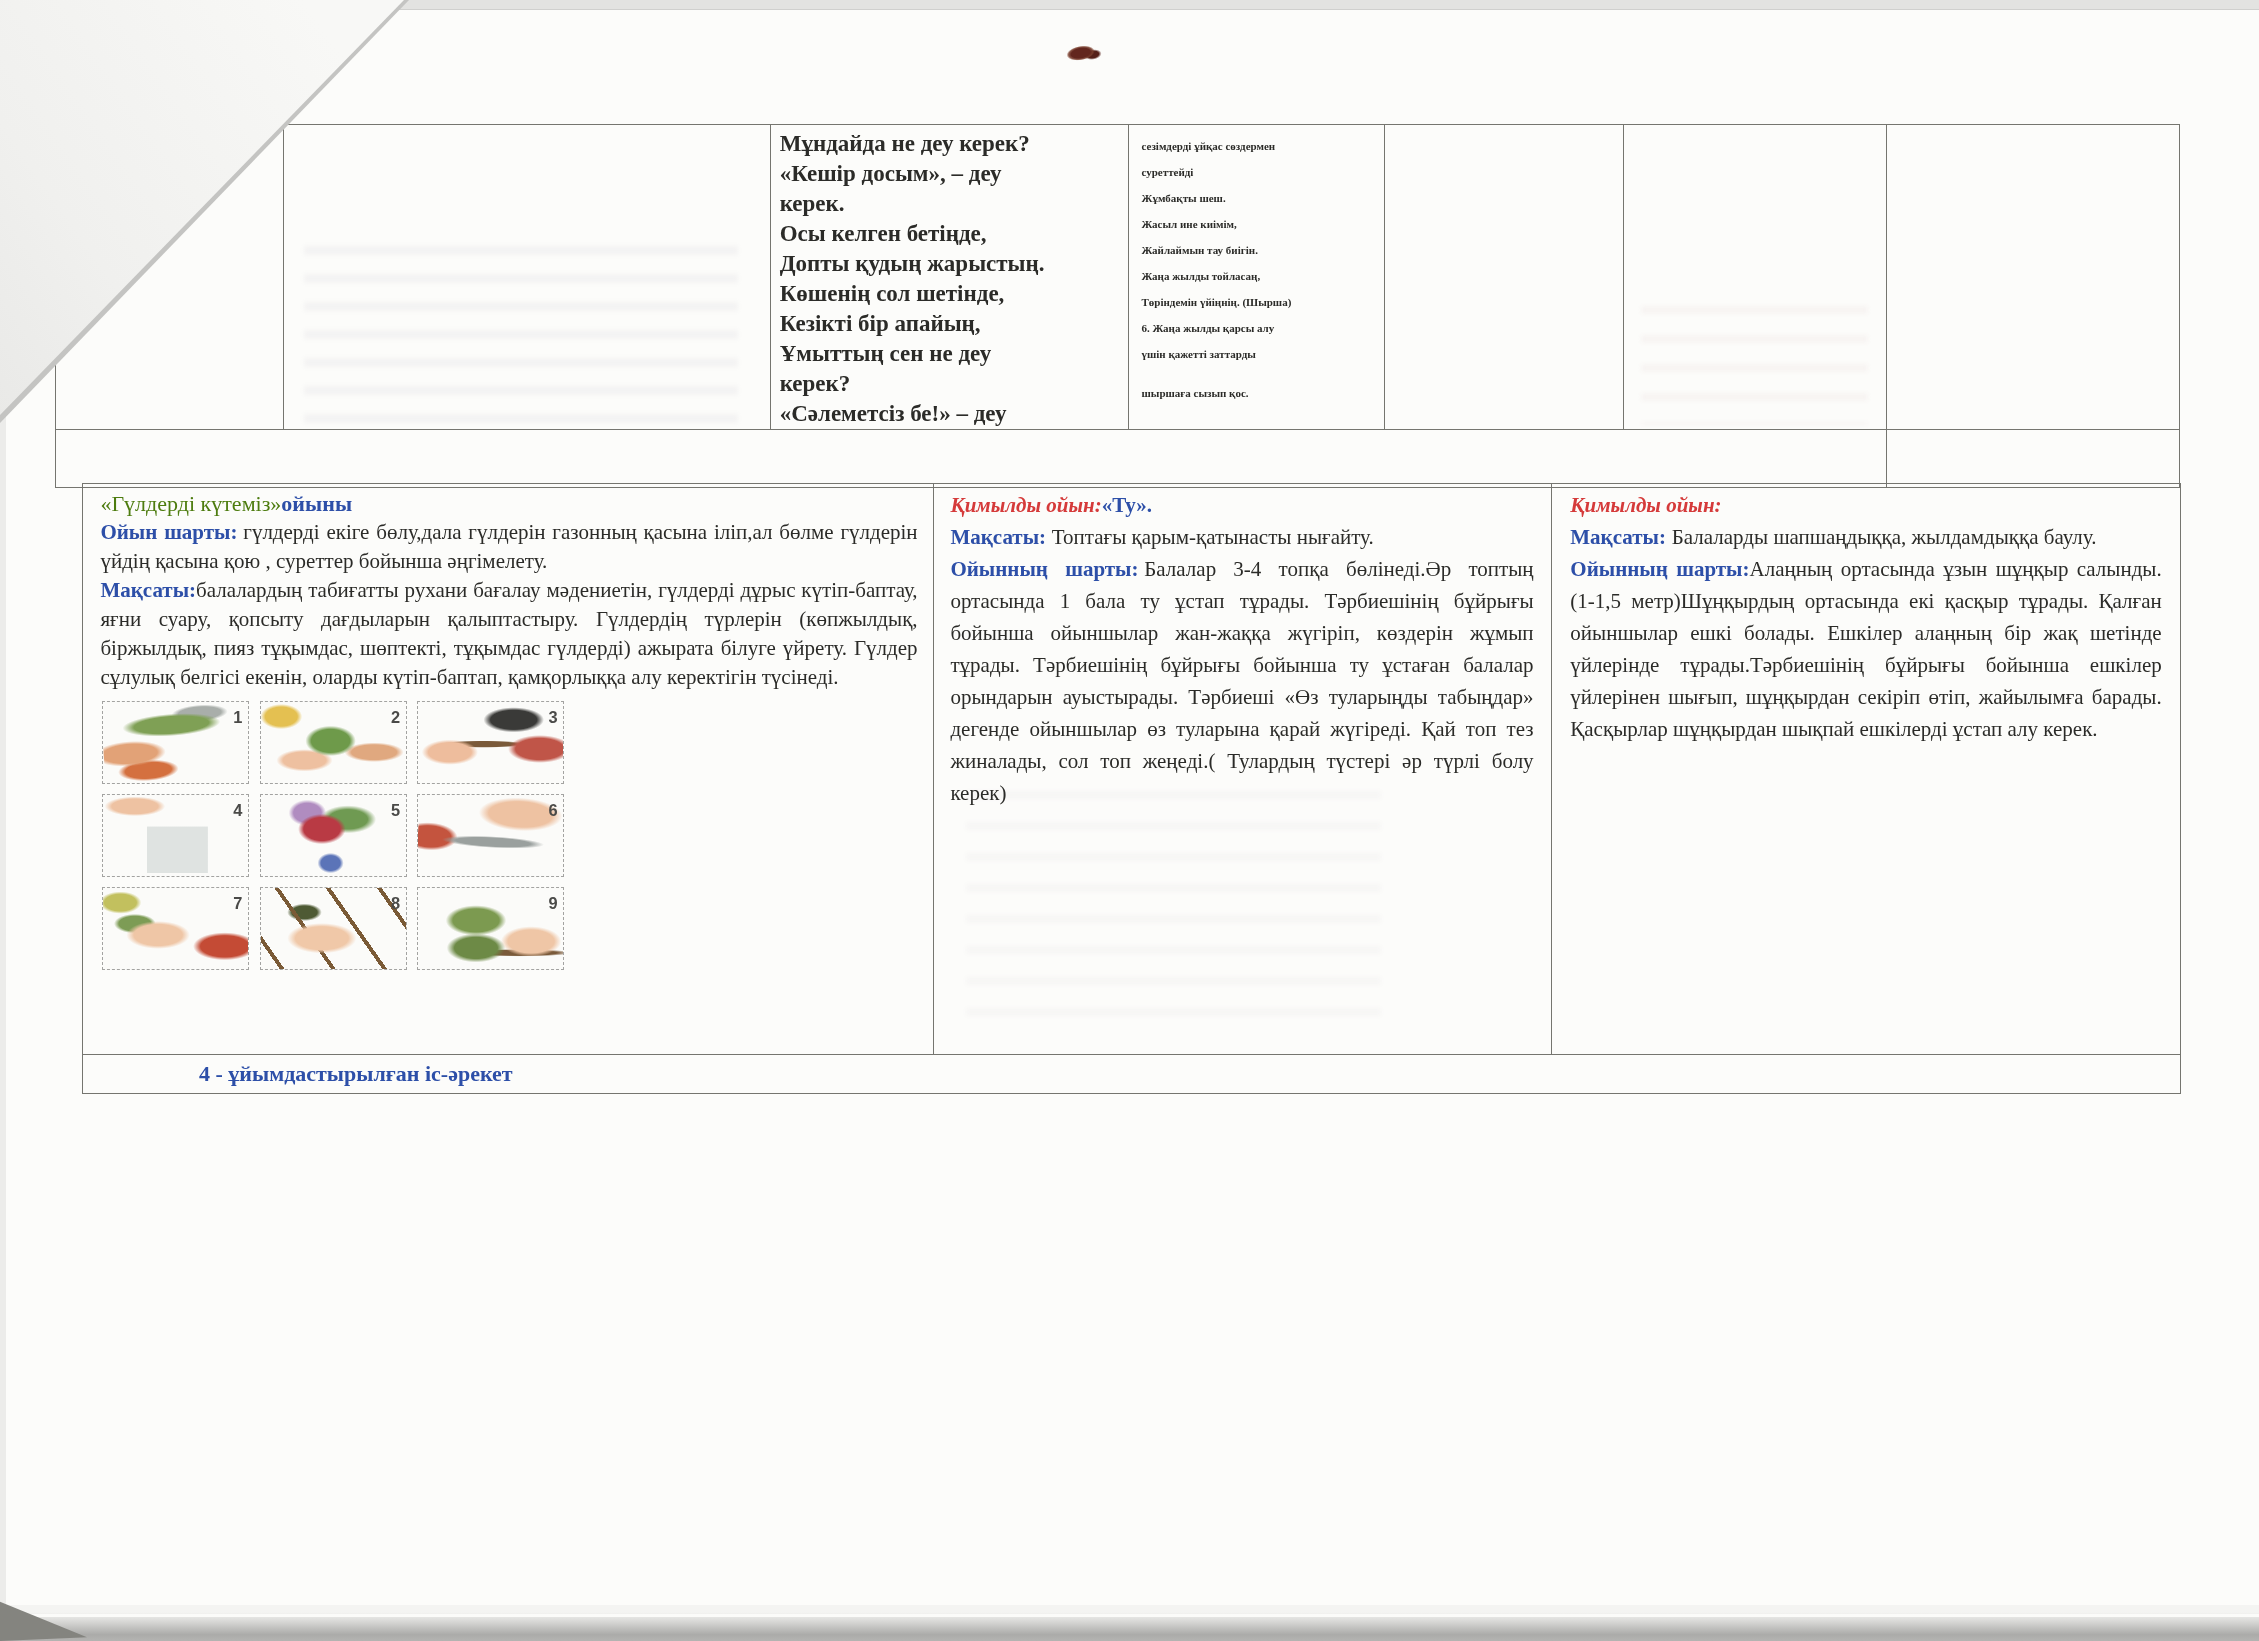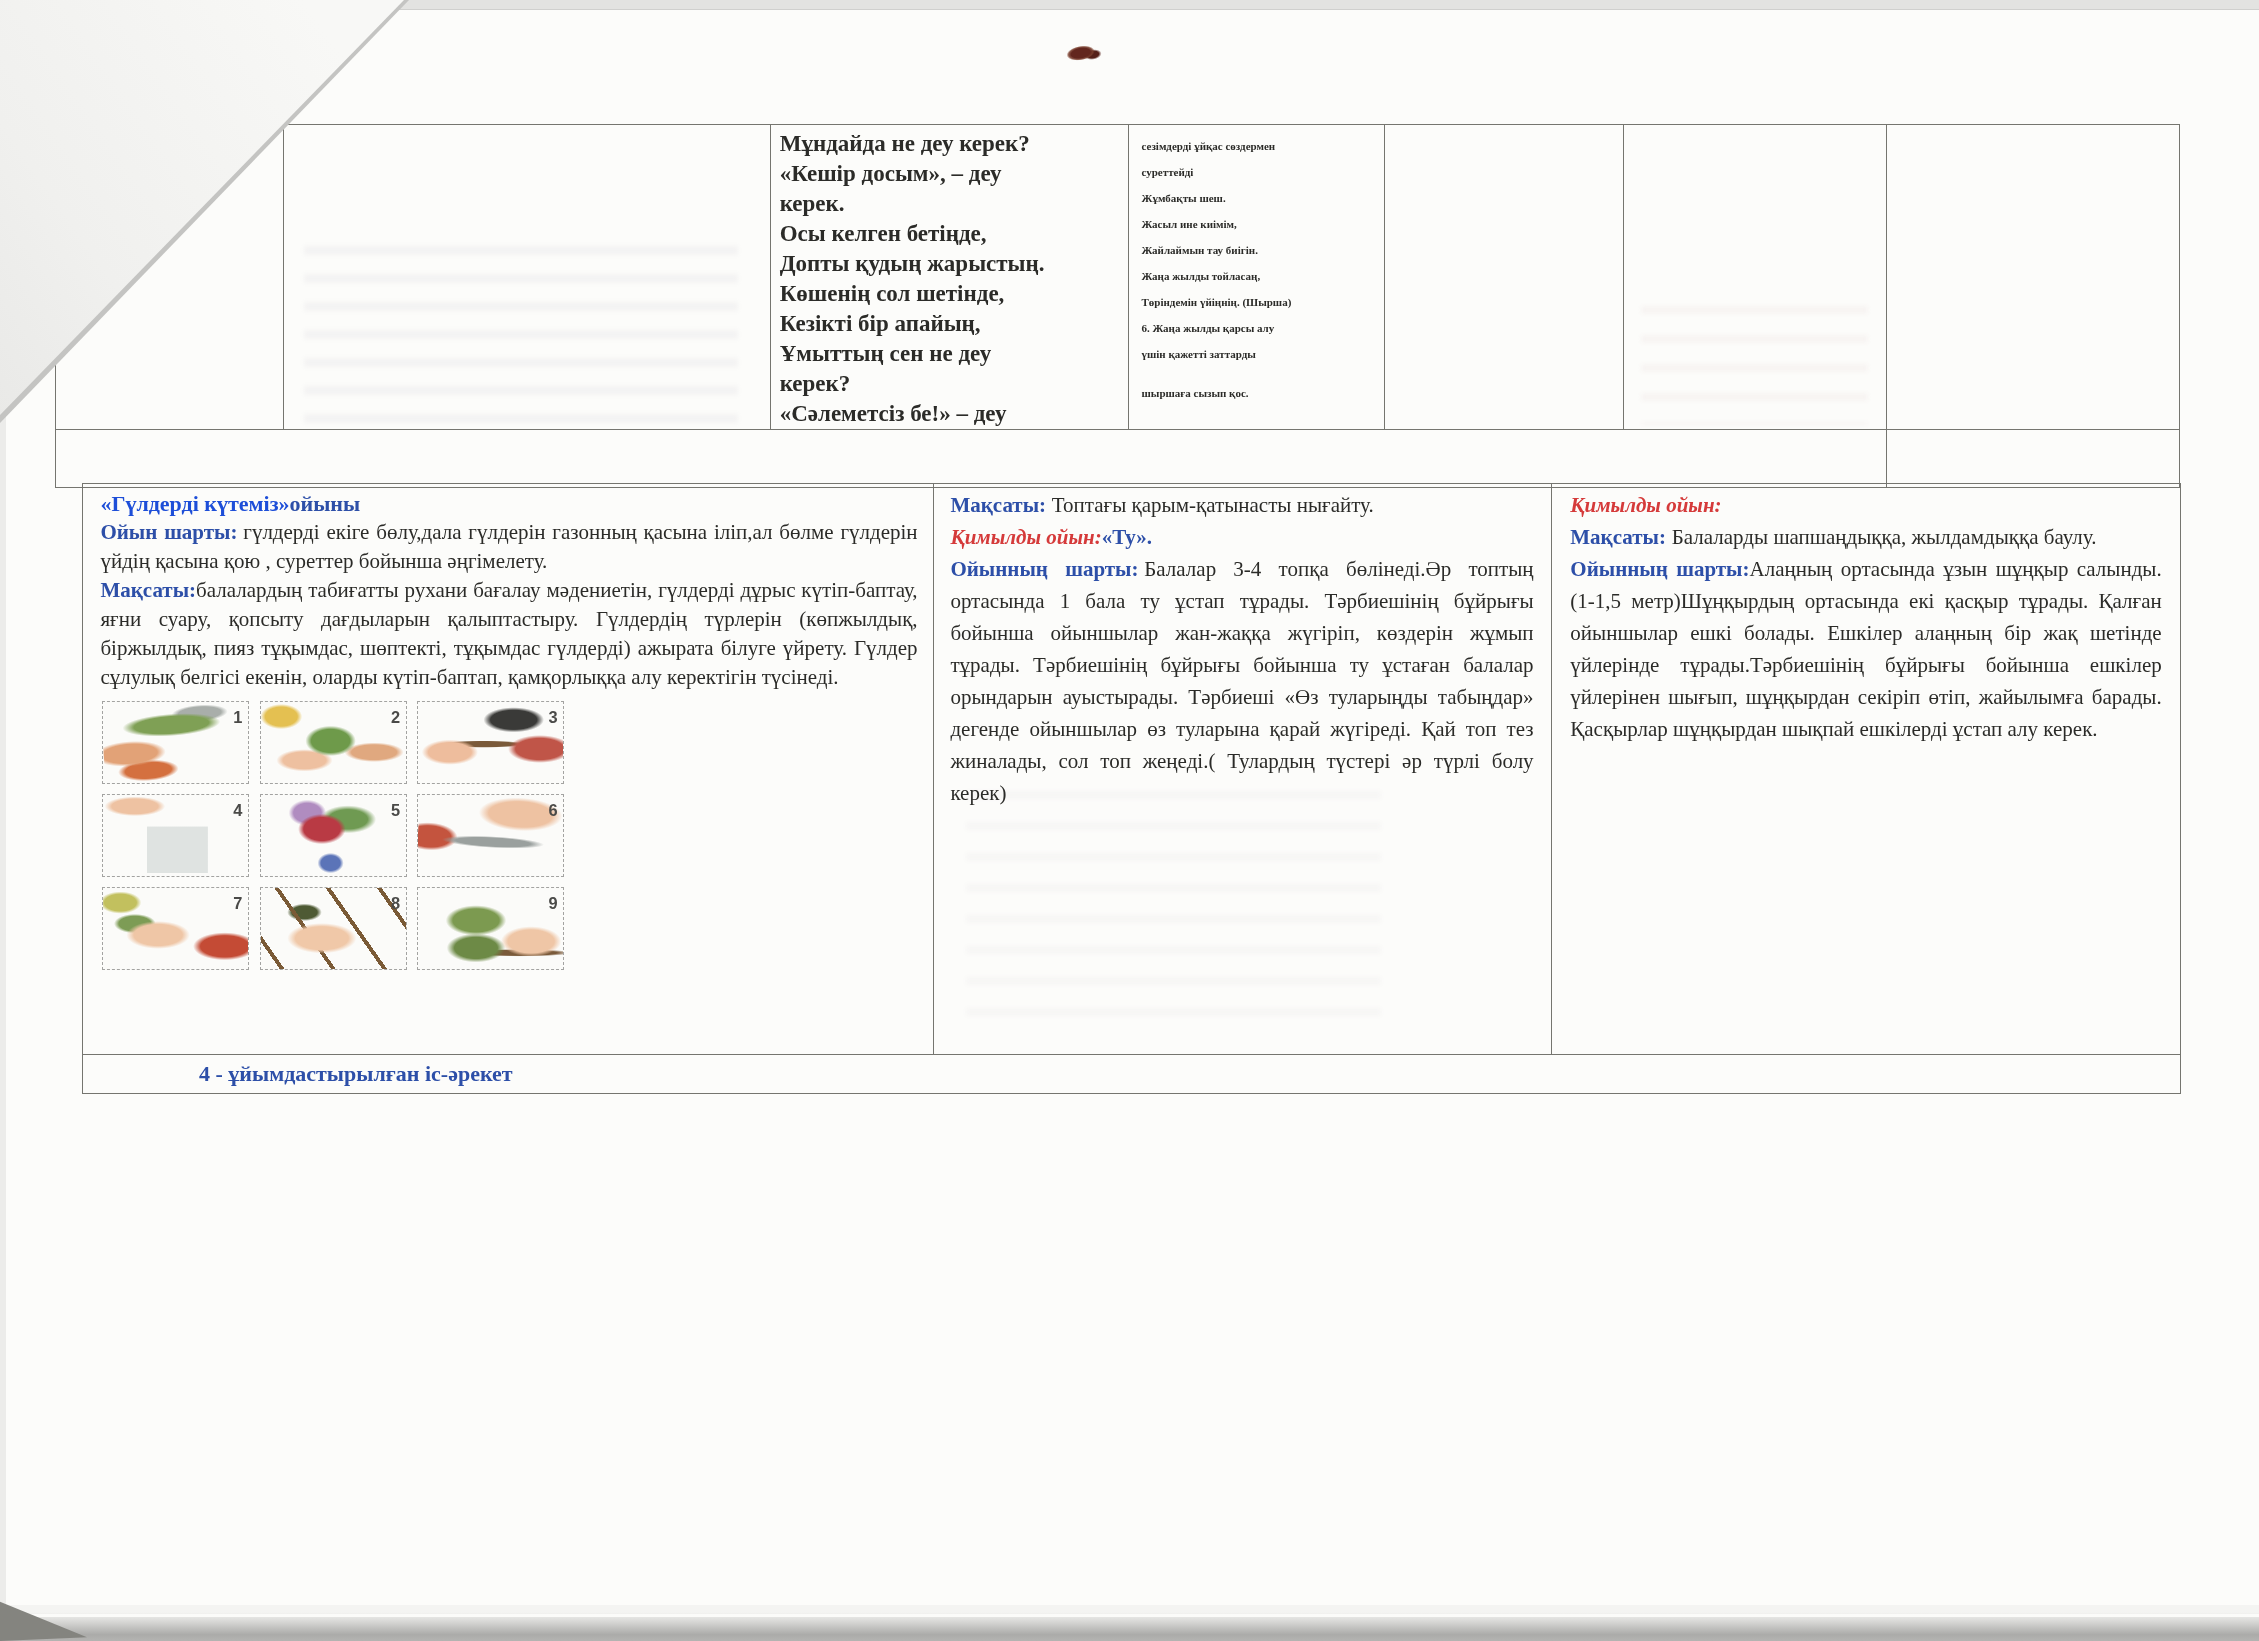--- a/index.html
+++ b/index.html
@@ -40,21 +40,21 @@
   .hline{position:absolute;left:0;height:1px;background:var(--bd);}
   .cell{position:absolute;top:0;height:304px;overflow:hidden;font-weight:bold;}
   .poem-cell{left:714px;width:357px;padding:3.9px 7.7px 0 9.7px;box-sizing:border-box;
     font-size:23px;line-height:30px;}
   .riddle-cell{left:1072px;width:256px;padding:7.7px 3.9px 0 13.5px;box-sizing:border-box;
     font-size:11px;line-height:26px;}
   .riddle-cell .line:last-child{margin-top:13.5px;}
   .break-row{position:absolute;left:0;top:305px;width:1830px;height:57px;
     display:flex;align-items:center;justify-content:center;padding-left:328px;box-sizing:border-box;}
   .blue-bold{color:#2d4fa8;font-weight:bold;}
-  .red-bold{color:#1d4ed8;font-weight:bold;}
+  .red-bold{color:#4d7c0f;font-weight:normal;}
   .red-italic{color:#d53a3a;font-weight:bold;font-style:italic;}
   .break-row span{font-size:22px;}
   .gtable{left:82px;top:483px;width:2097px;height:609px;border:1px solid var(--bd);}
   .gcol{position:absolute;top:0;height:570px;overflow:hidden;box-sizing:border-box;}
   .gcol1{left:0;width:850px;padding:4.8px 15.4px 0 17.4px;font-size:21px;line-height:29px;}
   .gcol2{left:850px;width:618px;padding:4.8px 17.4px 0 17.4px;font-size:21px;line-height:32px;}
   .gcol3{left:1468px;width:630px;padding:4.8px 19.3px 0 19.3px;font-size:21px;line-height:32px;}
   .gcol p{margin:0;text-align:justify;}
   .game-title{text-align:center;font-size:22px;margin:0 0 1.9px 0;}
   .footer-row{position:absolute;left:0;top:570px;width:2097px;height:40px;
@@ -215,24 +215,24 @@
         </div>
       <div class="photo ph9">
           <div class="art"></div>
           <span class="num">9</span>
         </div>
     </div>
   </div>
 
   <div class="gcol gcol2">
     <p>
+      <span class="red-italic">Қимылды ойын:</span><span class="blue-bold">«Ту».</span>
+    </p>
+    <p>
       <span class="blue-bold lbl-sp">Мақсаты:</span><span>Топтағы қарым-қатынасты нығайту.</span>
-    </p>
-    <p>
-      <span class="red-italic">Қимылды ойын:</span><span class="blue-bold">«Ту».</span>
     </p>
     <p>
       <span class="blue-bold lbl-sp">Ойынның шарты:</span><span>Балалар 3-4 топқа бөлінеді.Әр топтың ортасында 1 бала ту ұстап тұрады. Тәрбиешінің бұйрығы бойынша ойыншылар жан-жаққа жүгіріп, көздерін жұмып тұрады. Тәрбиешінің бұйрығы бойынша ту ұстаған балалар орындарын ауыстырады. Тәрбиеші «Өз туларыңды табыңдар» дегенде ойыншылар өз туларына қарай жүгіреді. Қай топ тез жиналады, сол топ жеңеді.( Тулардың түстері әр түрлі болу керек)</span>
     </p>
   </div>
 
   <div class="gcol gcol3">
     <p>
       <span class="red-italic">Қимылды ойын:</span>
     </p>

